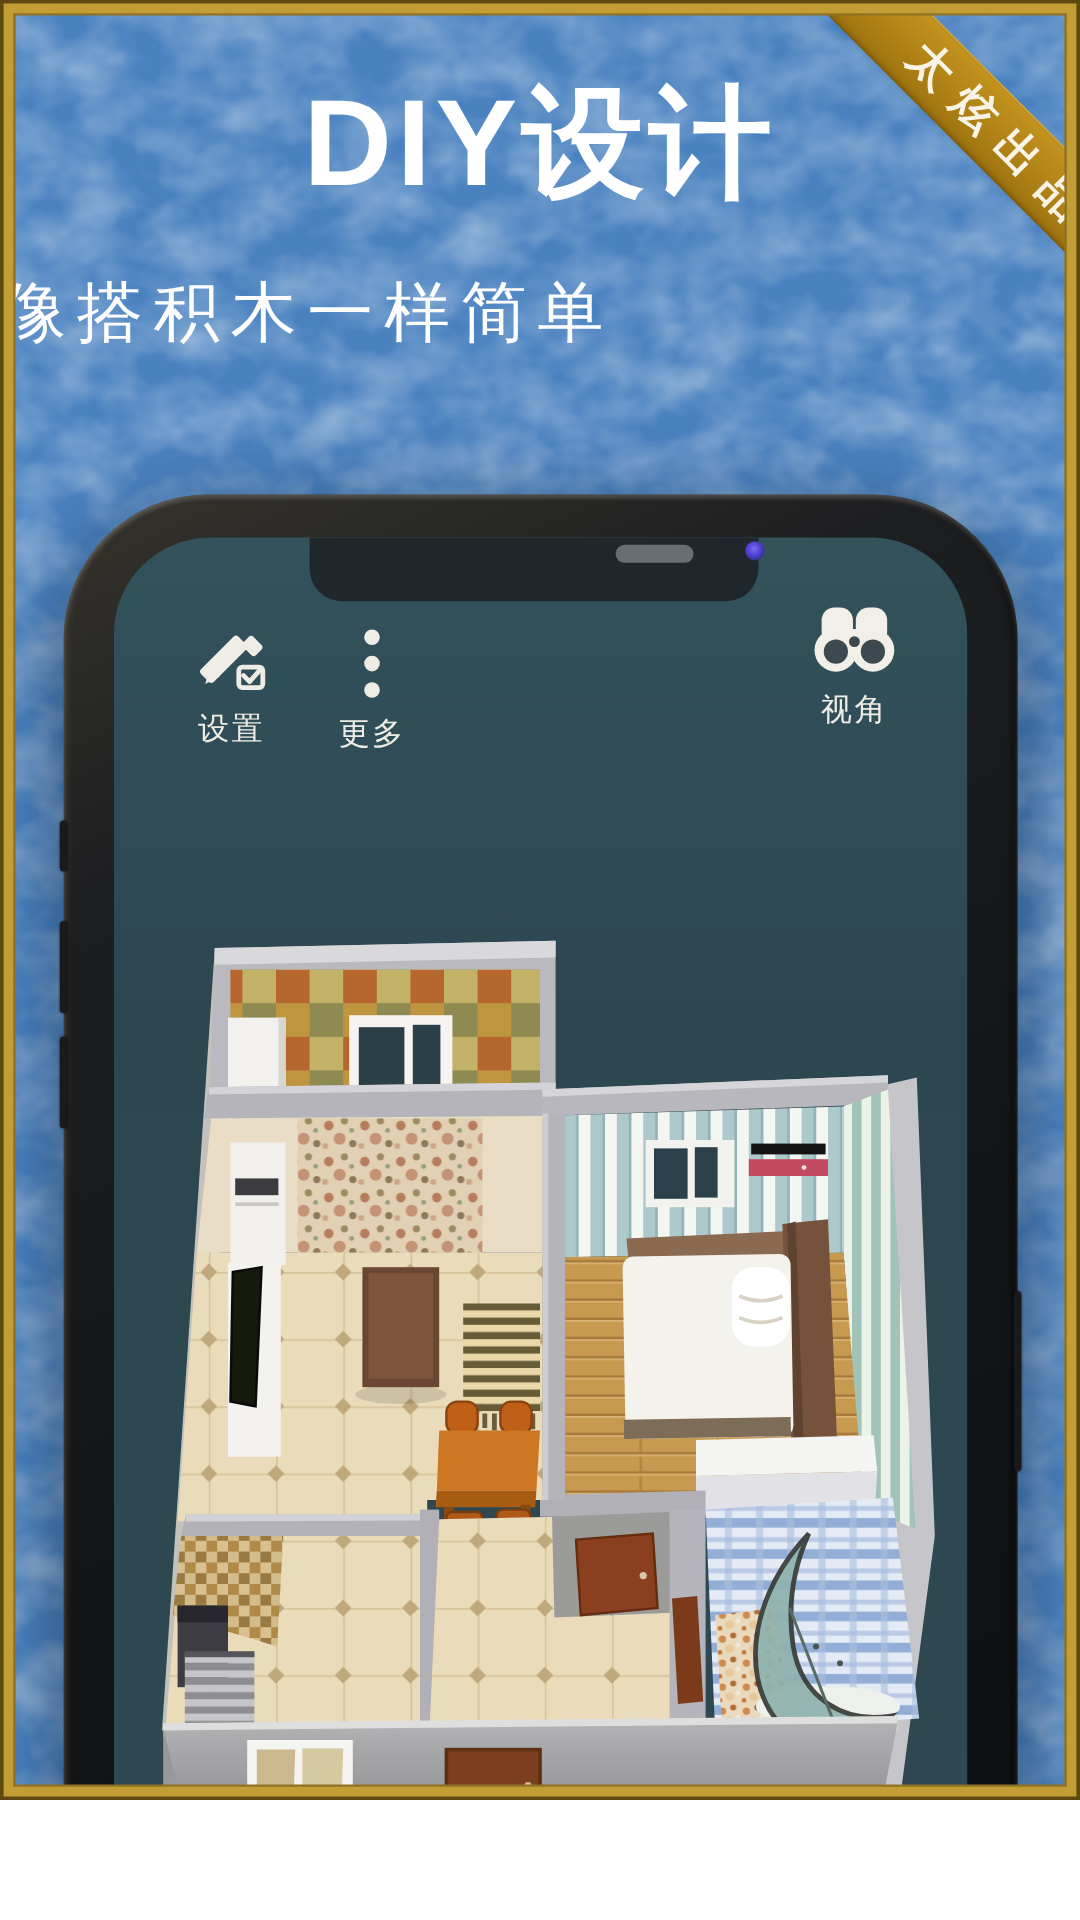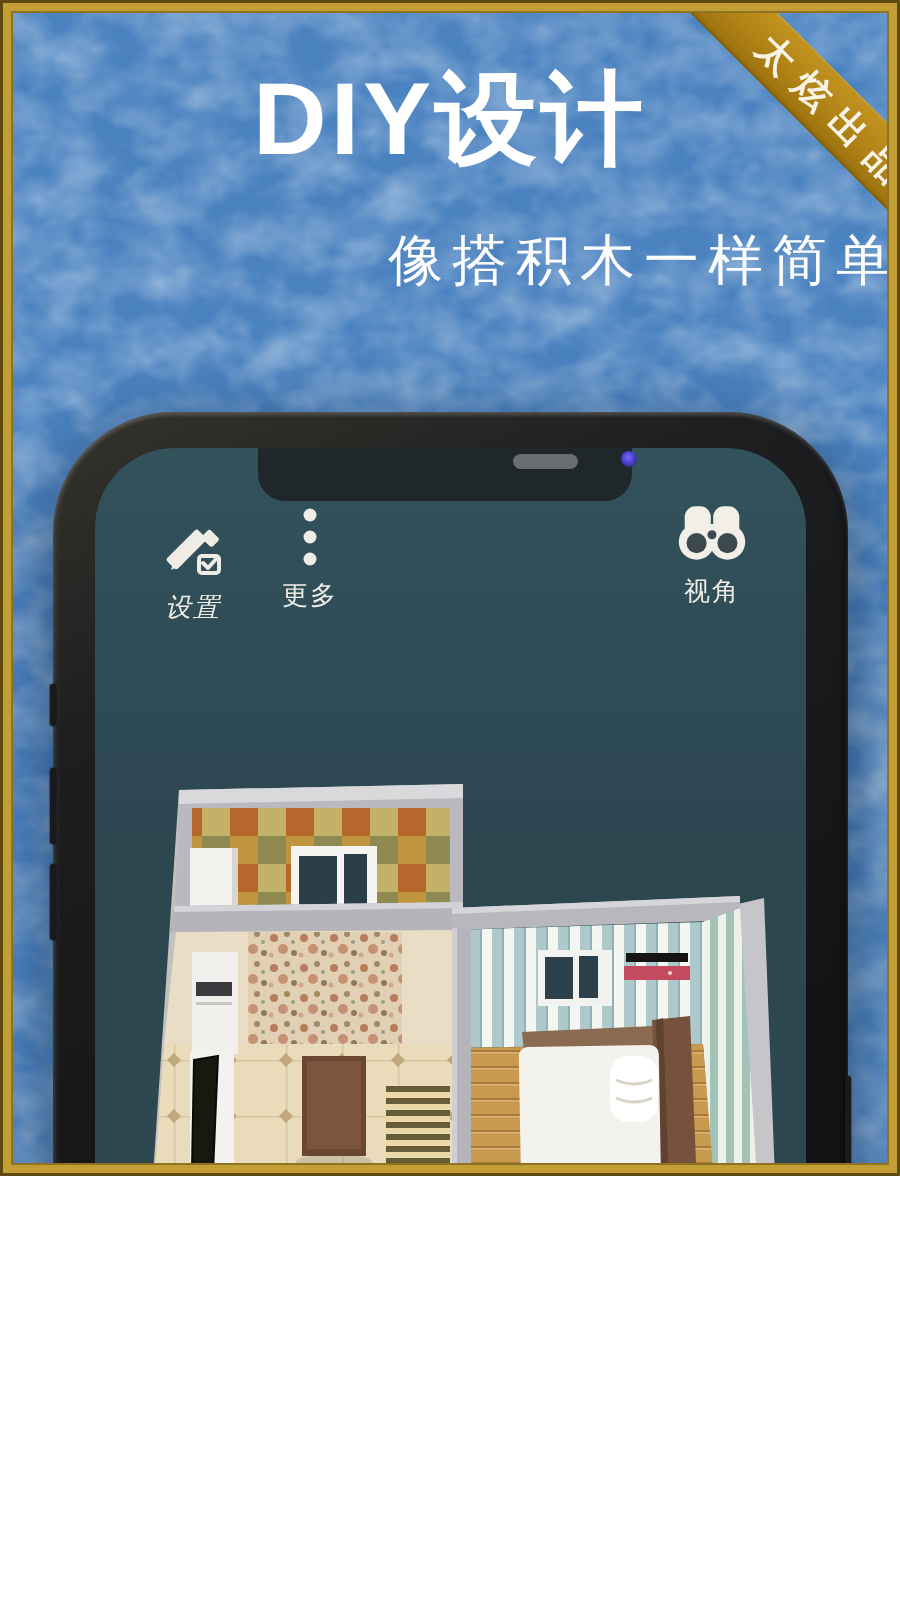--- a/index.html
+++ b/index.html
@@ -1,52 +1,52 @@
 <!DOCTYPE html>
 <html><head>
 <meta charset="utf-8">
 <style>
   html,body{margin:0;padding:0;}
   body{width:900px;height:1600px;overflow:hidden;font-family:"Liberation Sans",sans-serif;}
-  .poster{position:relative;width:900px;height:1176px;background:#701a75;overflow:hidden;}
+  .poster{position:relative;width:900px;height:1500px;background:#701a75;overflow:hidden;}
   .bg-tex{position:absolute;left:0;top:0;z-index:0;}
   
   .gold-frame{position:absolute;inset:0;z-index:50;pointer-events:none;
     box-shadow:inset 0 0 0 3px #5e4a10, inset 0 0 0 11px #c39e34, inset 0 0 0 13px #8f7322;}
   
   .ribbon{position:absolute;z-index:45;left:620px;top:78px;width:420px;height:62px;
     background:linear-gradient(180deg,#c2931f 0%,#b18316 55%,#9c720f 100%);
     transform:rotate(45deg);display:flex;align-items:center;justify-content:center;
     box-shadow:0 1px 0 rgba(255,255,255,.25) inset,0 -2px 4px rgba(60,40,0,.35) inset;}
   .ribbon span{color:#f7f3e6;font-size:37px;font-weight:700;letter-spacing:14px;text-indent:14px;white-space:nowrap;}
   
   .title{position:absolute;z-index:10;left:0;top:52px;width:100%;text-align:center;
     color:#ffffff;font-size:102px;font-weight:800;letter-spacing:4px;margin:0;}
-  .subtitle{position:absolute;z-index:10;left:0;top:224px;width:100%;text-align:right;
+  .subtitle{position:absolute;z-index:10;left:0;top:224px;width:100%;text-align:left;
     color:#fdfdfd;font-size:55px;font-weight:500;letter-spacing:9px;margin:0;}
   
   .phone{position:absolute;z-index:20;left:53px;top:412px;width:795px;height:1190px;
     border-radius:120px 120px 0 0;
     background:linear-gradient(155deg,#35332c 0%,#1d1e20 22%,#131416 60%,#0e0f11 100%);
     box-shadow:inset 0 3px 4px rgba(255,255,255,.22),inset 4px 0 6px rgba(120,115,100,.18),
       inset -4px 0 6px rgba(0,0,0,.55),0 22px 70px rgba(8,14,28,.5);}
   .side-btn{position:absolute;width:6px;background:#1a1a1c;border-radius:3px;box-shadow:0 0 2px #000;}
   .screen{position:absolute;left:42px;top:36px;width:711px;height:1154px;
     border-radius:80px 80px 0 0;overflow:hidden;
     background:linear-gradient(180deg,#32525c 0%,#2d4751 34%,#2e4952 100%);}
   .notch{position:absolute;left:163px;top:0;width:374px;height:53px;
     background:#20272b;border-radius:0 0 27px 27px;}
   .speaker{position:absolute;left:255px;top:6px;width:65px;height:15px;border-radius:8px;background:#676d71;}
   .camera{position:absolute;left:363px;top:3px;width:16px;height:16px;border-radius:50%;
     background:radial-gradient(circle at 45% 40%,#7a6cf2 0%,#4a3fd0 45%,#23244a 100%);}
   
   .tool{position:absolute;text-align:center;color:#efece6;}
   .tool .lbl{display:block;font-size:26px;letter-spacing:2px;color:#efece6;}
-  .t-settings{left:33px;top:60px;width:130px;font-style:italic;}
-  .t-more{left:150px;top:48px;width:130px;}
+  .t-settings{left:33px;top:60px;width:130px;}
+  .t-more{left:150px;top:64px;width:130px;}
   .t-view{left:552px;top:48px;width:130px;}
   .t-settings .lbl{margin-top:10px;}
   .t-more .lbl{margin-top:10px;}
   .t-view .lbl{margin-top:6px;font-family:Liberation Serif, serif;}
   .icon-wrap{display:block;height:72px;display:flex;align-items:flex-end;justify-content:center;}
   .floorplan{position:absolute;left:23px;top:332px;}
 </style>
 </head>
 <body>
 

